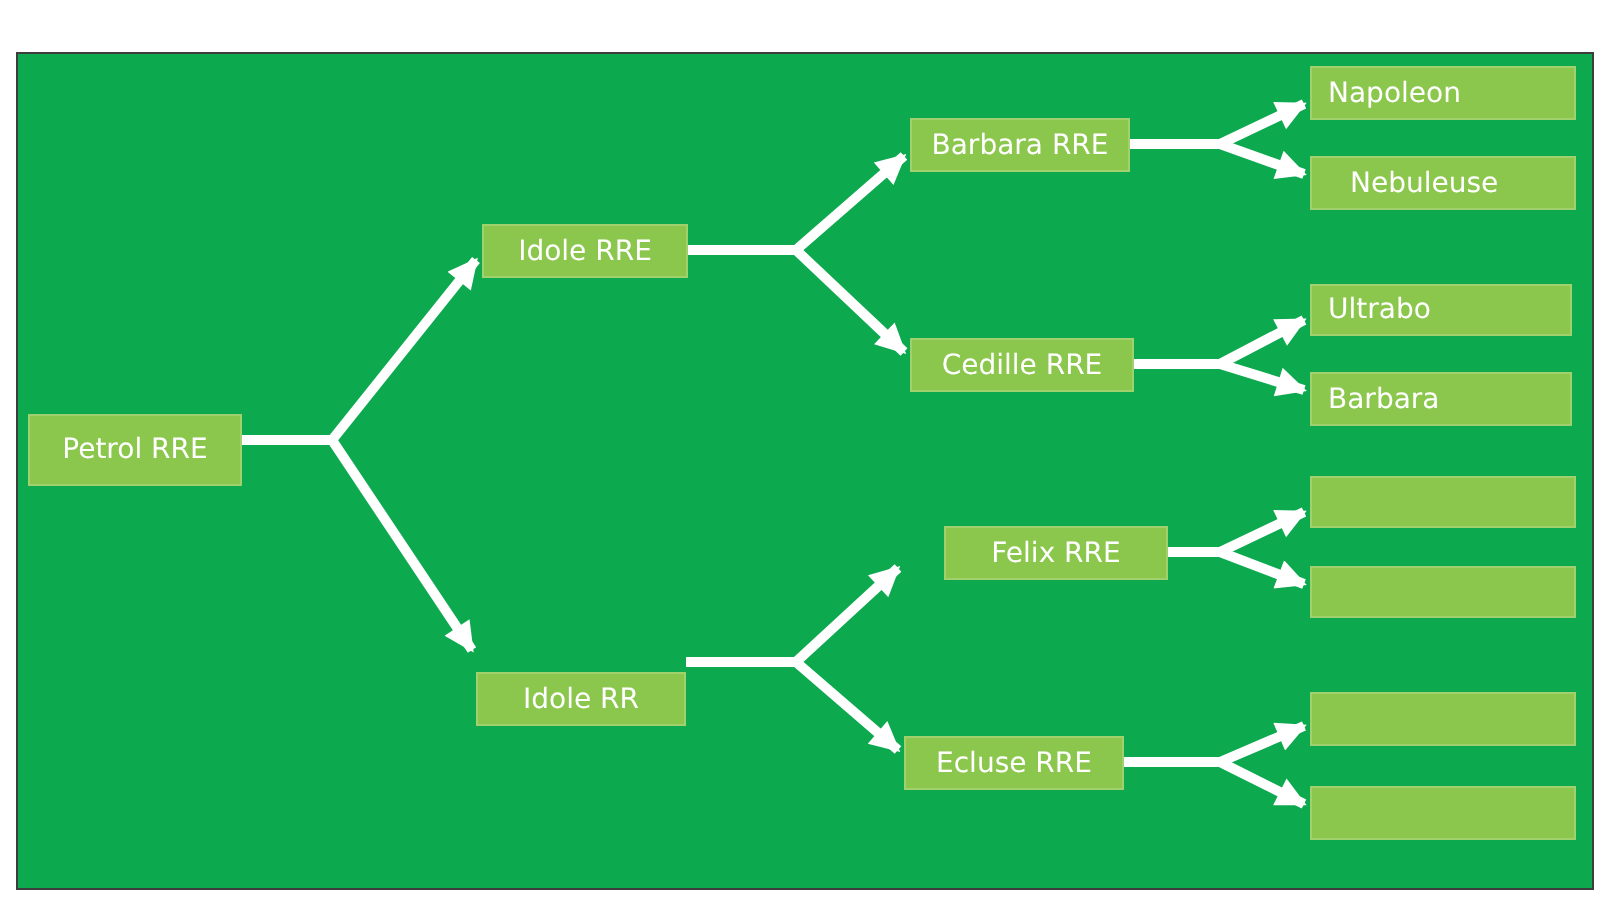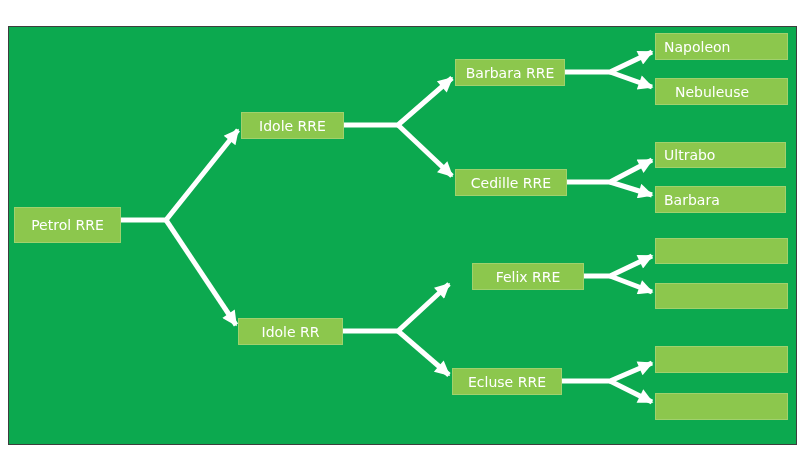--- a/index.html
+++ b/index.html
@@ -30,21 +30,21 @@
     border:1px solid rgba(255,255,255,0.18);
     color:var(--node-text);
     font-size:14px;line-height:1;
     display:flex;align-items:center;justify-content:center;
     white-space:nowrap;
   }
   .node.leaf{justify-content:flex-start;padding-left:8px;}
   
   #n-petrol   {left:14px; top:207px;width:107px;height:36px;}
   #n-engy     {left:241px;top:112px;width:103px;height:27px;}
-  #n-idole    {left:238px;top:318px;width:105px;height:27px;}
+  #n-idole    {left:238px;top:336px;width:105px;height:27px;}
   #n-ultrabo  {left:455px;top:59px; width:110px;height:27px;}
   #n-cedille  {left:455px;top:169px;width:112px;height:27px;}
   #n-felix    {left:452px;top:263px;width:112px;height:27px;margin-left:20px;}
   #n-ecluse   {left:452px;top:368px;width:110px;height:27px;}
   #n-napoleon {left:655px;top:33px; width:133px;height:27px;}
   #n-nebuleuse{left:655px;top:78px; width:133px;height:27px;padding-left:19px;}
   #n-podium   {left:655px;top:142px;width:131px;height:26px;}
   #n-barbara  {left:655px;top:186px;width:131px;height:27px;}
   #n-blank1   {left:655px;top:238px;width:133px;height:26px;}
   #n-blank2   {left:655px;top:283px;width:133px;height:26px;}

